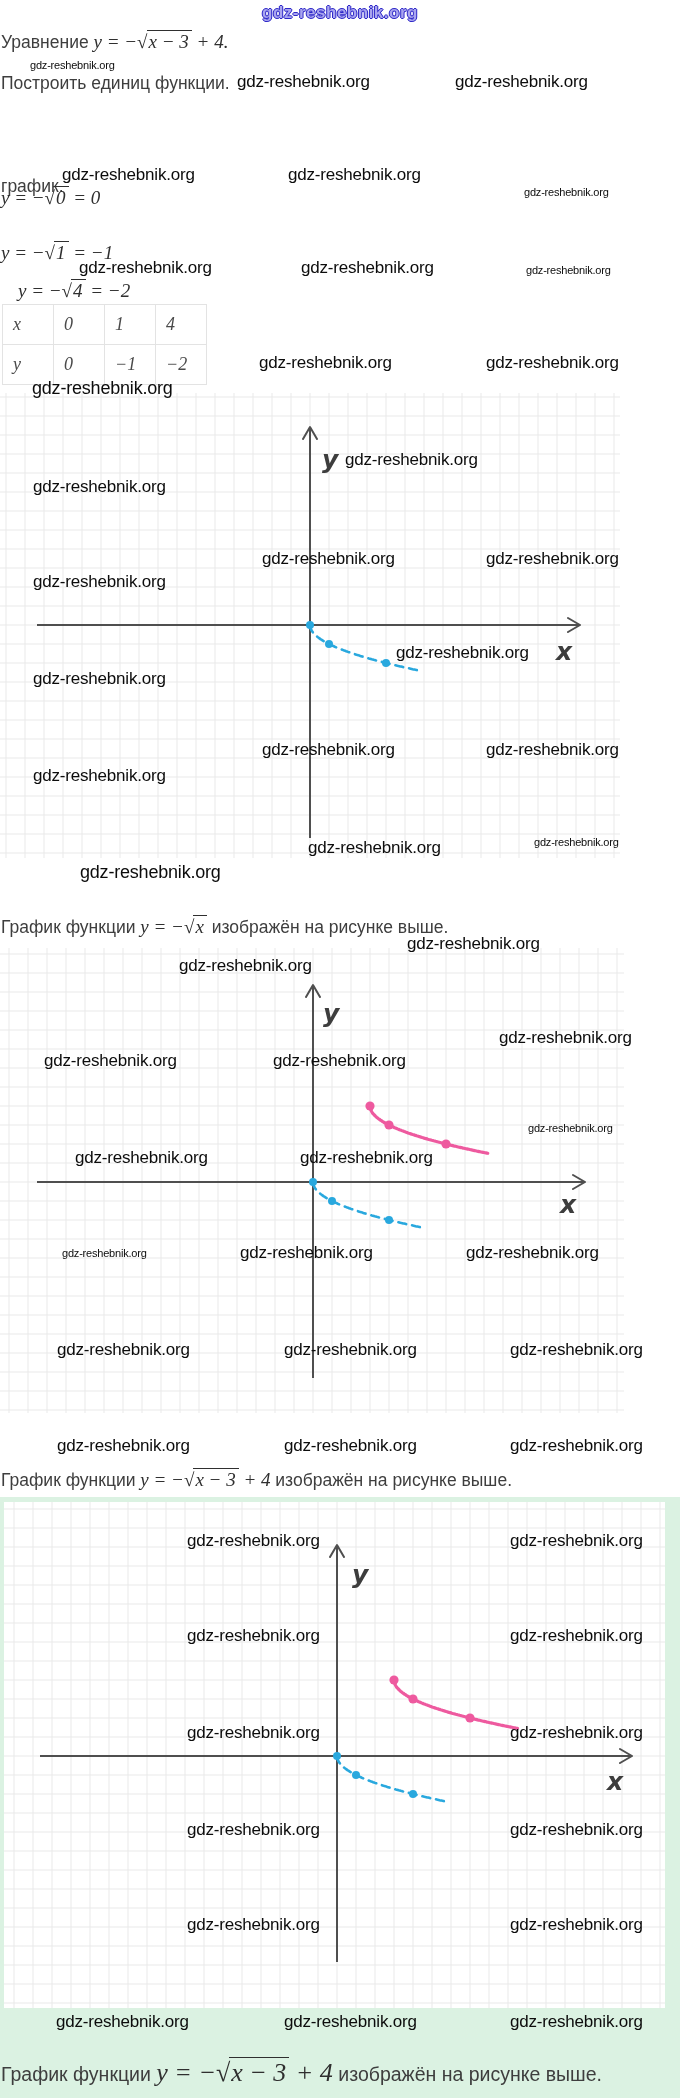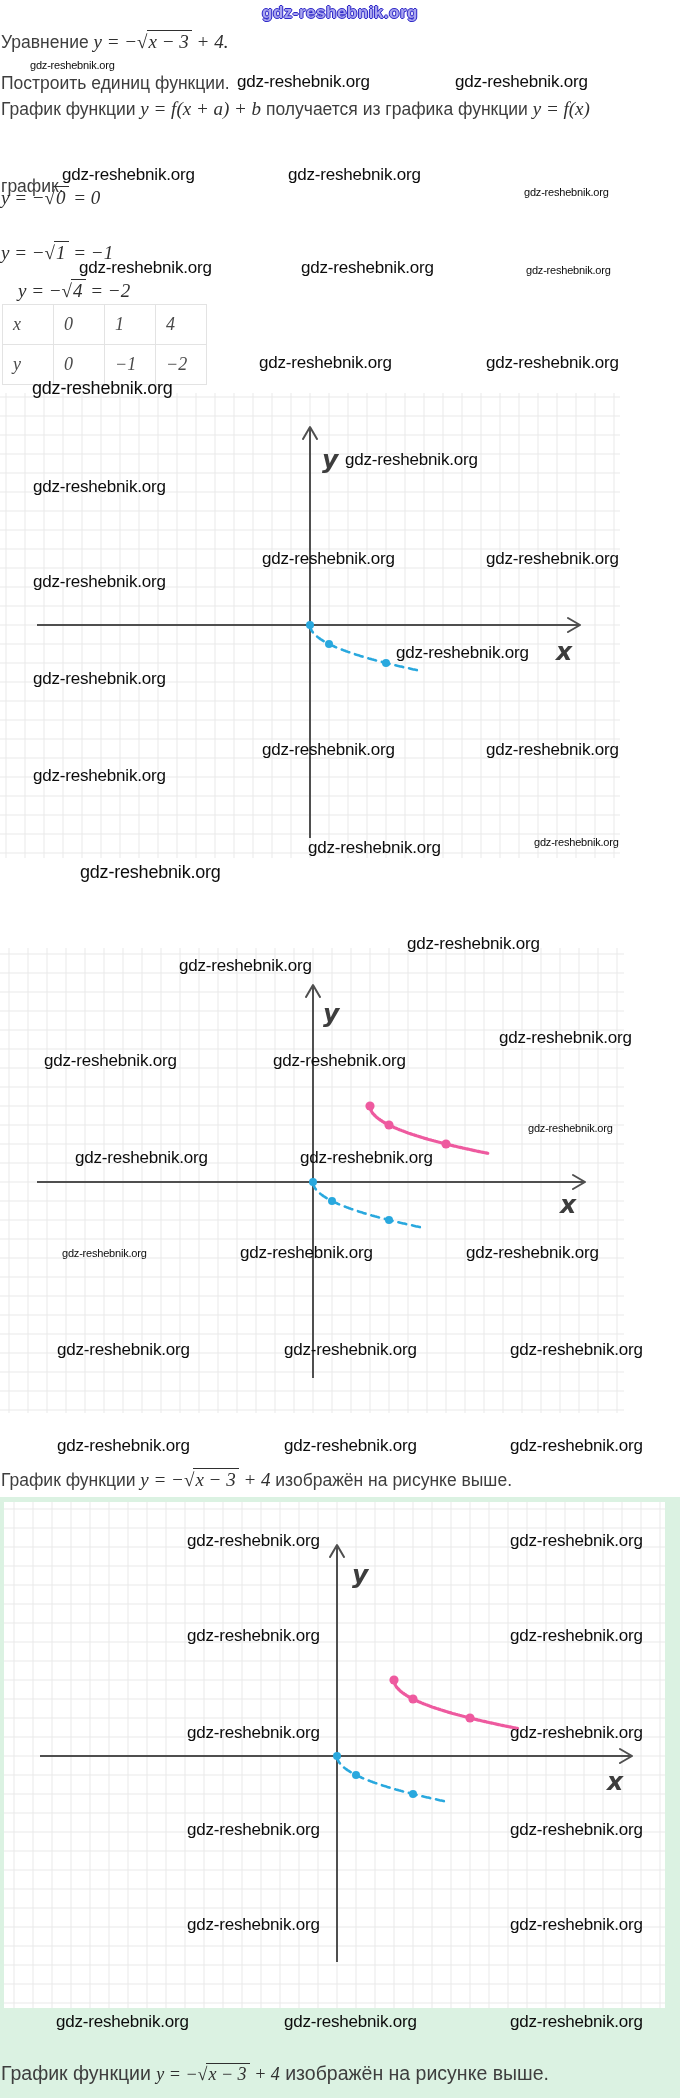--- a/index.html
+++ b/index.html
@@ -1,21 +1,21 @@
 <!DOCTYPE html>
 <html><head>
 <meta charset="utf-8">
 <style>
   html,body{margin:0;padding:0;background:#ffffff}
   #page{position:relative;width:680px;height:2098px;background:#fff;overflow:hidden;
         font-family:"Liberation Sans",sans-serif;color:#3e3e3e}
   .line{position:absolute;white-space:nowrap;font-size:17.5px;line-height:24px;color:#3e3e3e;z-index:3}
   .line-lg{font-size:19.5px}
   .math{font-family:"Liberation Serif",serif;font-style:italic;font-size:19px;color:#2f2f2f}
-  .line-lg .math{font-size:18px}
+  .line-lg .math{font-size:26px}
   .math .sq{font-style:normal;margin-right:-1px}
   .math .rad{border-top:1.6px solid #2f2f2f;padding:0 3px 0 2px}
   .header-wm{position:absolute;top:3px;left:50%;transform:translateX(-50%);
         font-size:17px;font-weight:700;letter-spacing:.5px;color:#a9a5ef;z-index:7;
         text-shadow:-1px 0 #2e28c8,1px 0 #2e28c8,0 -1px #2e28c8,0 1px #2e28c8}
   .vals{position:absolute;left:2px;top:304px;border-collapse:collapse;z-index:3}
   .vals td{border:1px solid #e3e3e3;width:40px;height:39px;padding:0 0 0 10px;
         font-family:"Liberation Serif",serif;font-style:italic;font-size:18px;color:#4a4a4a;text-align:left}
   .green-band{position:absolute;left:0;top:1497px;width:680px;height:601px;background:#dbf2e2;z-index:0}
   .graph{position:absolute;background:#fff;z-index:2}
@@ -32,23 +32,20 @@
   <div class="green-band"></div>
 
   <div class="header-wm">gdz-reshebnik.org</div>
 
   <div class="line" style="left:1px;top:30px">
     <span>Уравнение </span><span class="math"><span>y = −</span><span class="sq">√</span><span class="rad">x − 3</span><span> + 4.</span></span>
   </div>
 
   <div class="line" style="left:1px;top:71px">Построить единиц функции.</div>
 
-  <div class="line" style="left:1px;top:97px">
-    <span>График функции </span><span class="math">y = f(x + a) + b</span><span> получается из графика функции </span><span class="math">y = f(x)</span>
-  </div>
 
 
   <div class="line" style="left:1px;top:174px">график.</div>
 
   <div class="line" style="left:1px;top:186px">
     <span class="math"><span>y = −</span><span class="sq">√</span><span class="rad">0</span><span> = 0</span></span>
   </div>
   <div class="line" style="left:1px;top:241px">
     <span class="math"><span>y = −</span><span class="sq">√</span><span class="rad">1</span><span> = −1</span></span>
   </div>
@@ -110,20 +107,23 @@
         <circle cx="466" cy="216" r="4.6" fill="#ee5a9f"></circle>
         <path d="M333.0,254.0L333.9,258.2L334.9,260.0L335.9,261.4L336.8,262.5L337.8,263.5L338.7,264.4L339.6,265.2L340.6,266.0L341.6,266.7L342.5,267.4L343.4,268.1L344.4,268.7L345.4,269.3L346.3,269.9L347.3,270.5L348.2,271.0L349.1,271.5L350.1,272.0L351.1,272.5L352.0,273.0L352.9,273.5L353.9,273.9L354.9,274.4L355.8,274.8L356.8,275.2L357.7,275.7L358.7,276.1L359.6,276.5L360.6,276.9L361.5,277.3L362.4,277.7L363.4,278.0L364.4,278.4L365.3,278.8L366.3,279.1L367.2,279.5L368.2,279.8L369.1,280.2L370.1,280.5L371.0,280.9L372.0,281.2L372.9,281.5L373.9,281.9L374.8,282.2L375.8,282.5L376.7,282.8L377.6,283.1L378.6,283.4L379.5,283.7L380.5,284.0L381.4,284.3L382.4,284.6L383.3,284.9L384.3,285.2L385.2,285.5L386.2,285.8L387.1,286.1L388.1,286.4L389.0,286.6L390.0,286.9L390.9,287.2L391.9,287.5L392.8,287.7L393.8,288.0L394.7,288.3L395.7,288.5L396.6,288.8L397.6,289.0L398.5,289.3L399.5,289.5L400.4,289.8L401.4,290.0L402.3,290.3L403.3,290.5L404.2,290.8L405.2,291.0L406.1,291.3L407.1,291.5L408.0,291.8L409.0,292.0L409.9,292.2L410.9,292.5L411.8,292.7L412.8,292.9L413.7,293.2L414.7,293.4L415.6,293.6L416.6,293.9L417.5,294.1L418.5,294.3L419.4,294.5L420.4,294.8L421.3,295.0L422.3,295.2L423.2,295.4L424.2,295.6L425.1,295.8L426.1,296.1L427.0,296.3L428.0,296.5L428.9,296.7L429.9,296.9L430.8,297.1L431.8,297.3L432.7,297.5L433.7,297.7L434.6,297.9L435.6,298.2L436.5,298.4L437.5,298.6L438.4,298.8L439.4,299.0L440.3,299.2L441.3,299.4L442.2,299.6L443.2,299.8" stroke="#29a8de" stroke-width="2.6" fill="none" stroke-linecap="round" stroke-dasharray="8 6"></path>
         <circle cx="333" cy="254" r="4" fill="#29a8de"></circle>
         <circle cx="352" cy="273" r="4" fill="#29a8de"></circle>
         <circle cx="409" cy="292" r="4" fill="#29a8de"></circle>
         <text x="603" y="288" class="axis-label">x</text>
         <text x="348" y="81" class="axis-label">y</text>
       </svg>
     </div>
 
+  <div class="line" style="left:1px;top:915px">
+    <span>График функции </span><span class="math"><span>y = −</span><span class="sq">√</span><span class="rad">x</span><span></span></span><span> изображён на рисунке выше.</span>
+  </div>
 
   <div class="line" style="left:1px;top:1468px">
     <span>График функции </span><span class="math"><span>y = −</span><span class="sq">√</span><span class="rad">x − 3</span><span> + 4</span></span><span> изображён на рисунке выше.</span>
   </div>
 
   <div class="line line-lg" style="left:1px;top:2061px">
     <span>График функции </span><span class="math"><span>y = −</span><span class="sq">√</span><span class="rad">x − 3</span><span> + 4</span></span><span></span><span> изображён на рисунке выше.</span>
   </div>
 
   <div id="watermark-layer">

